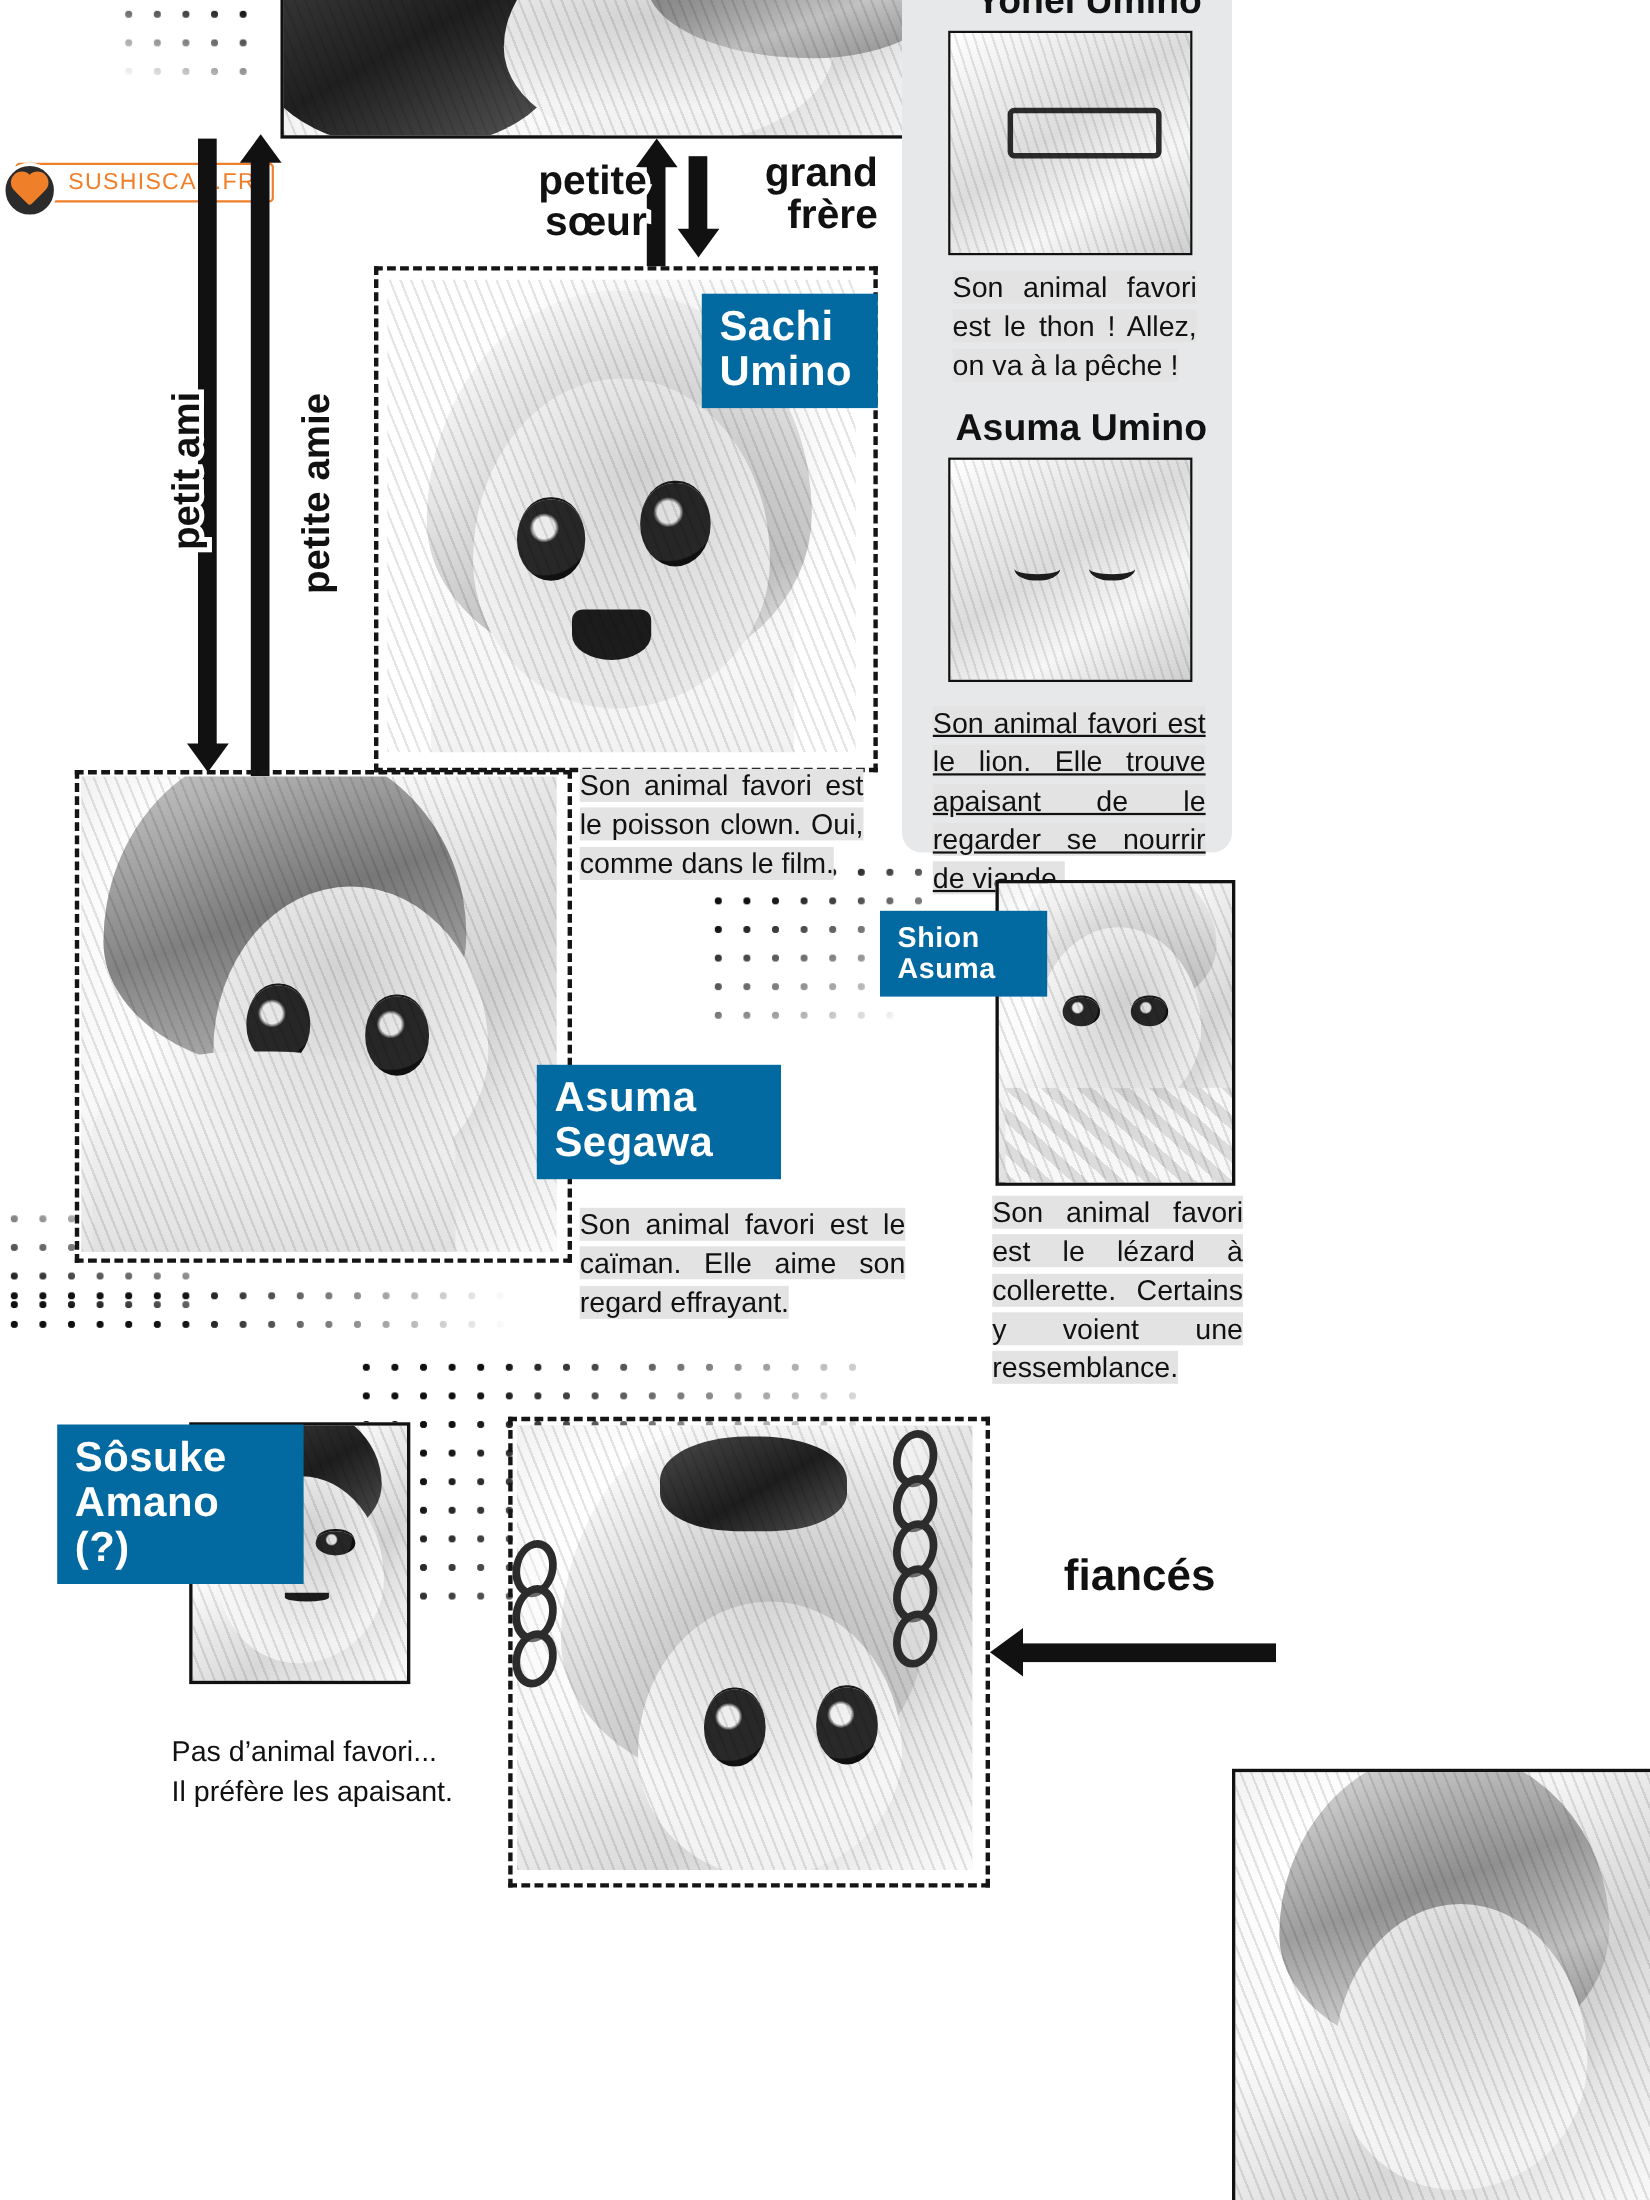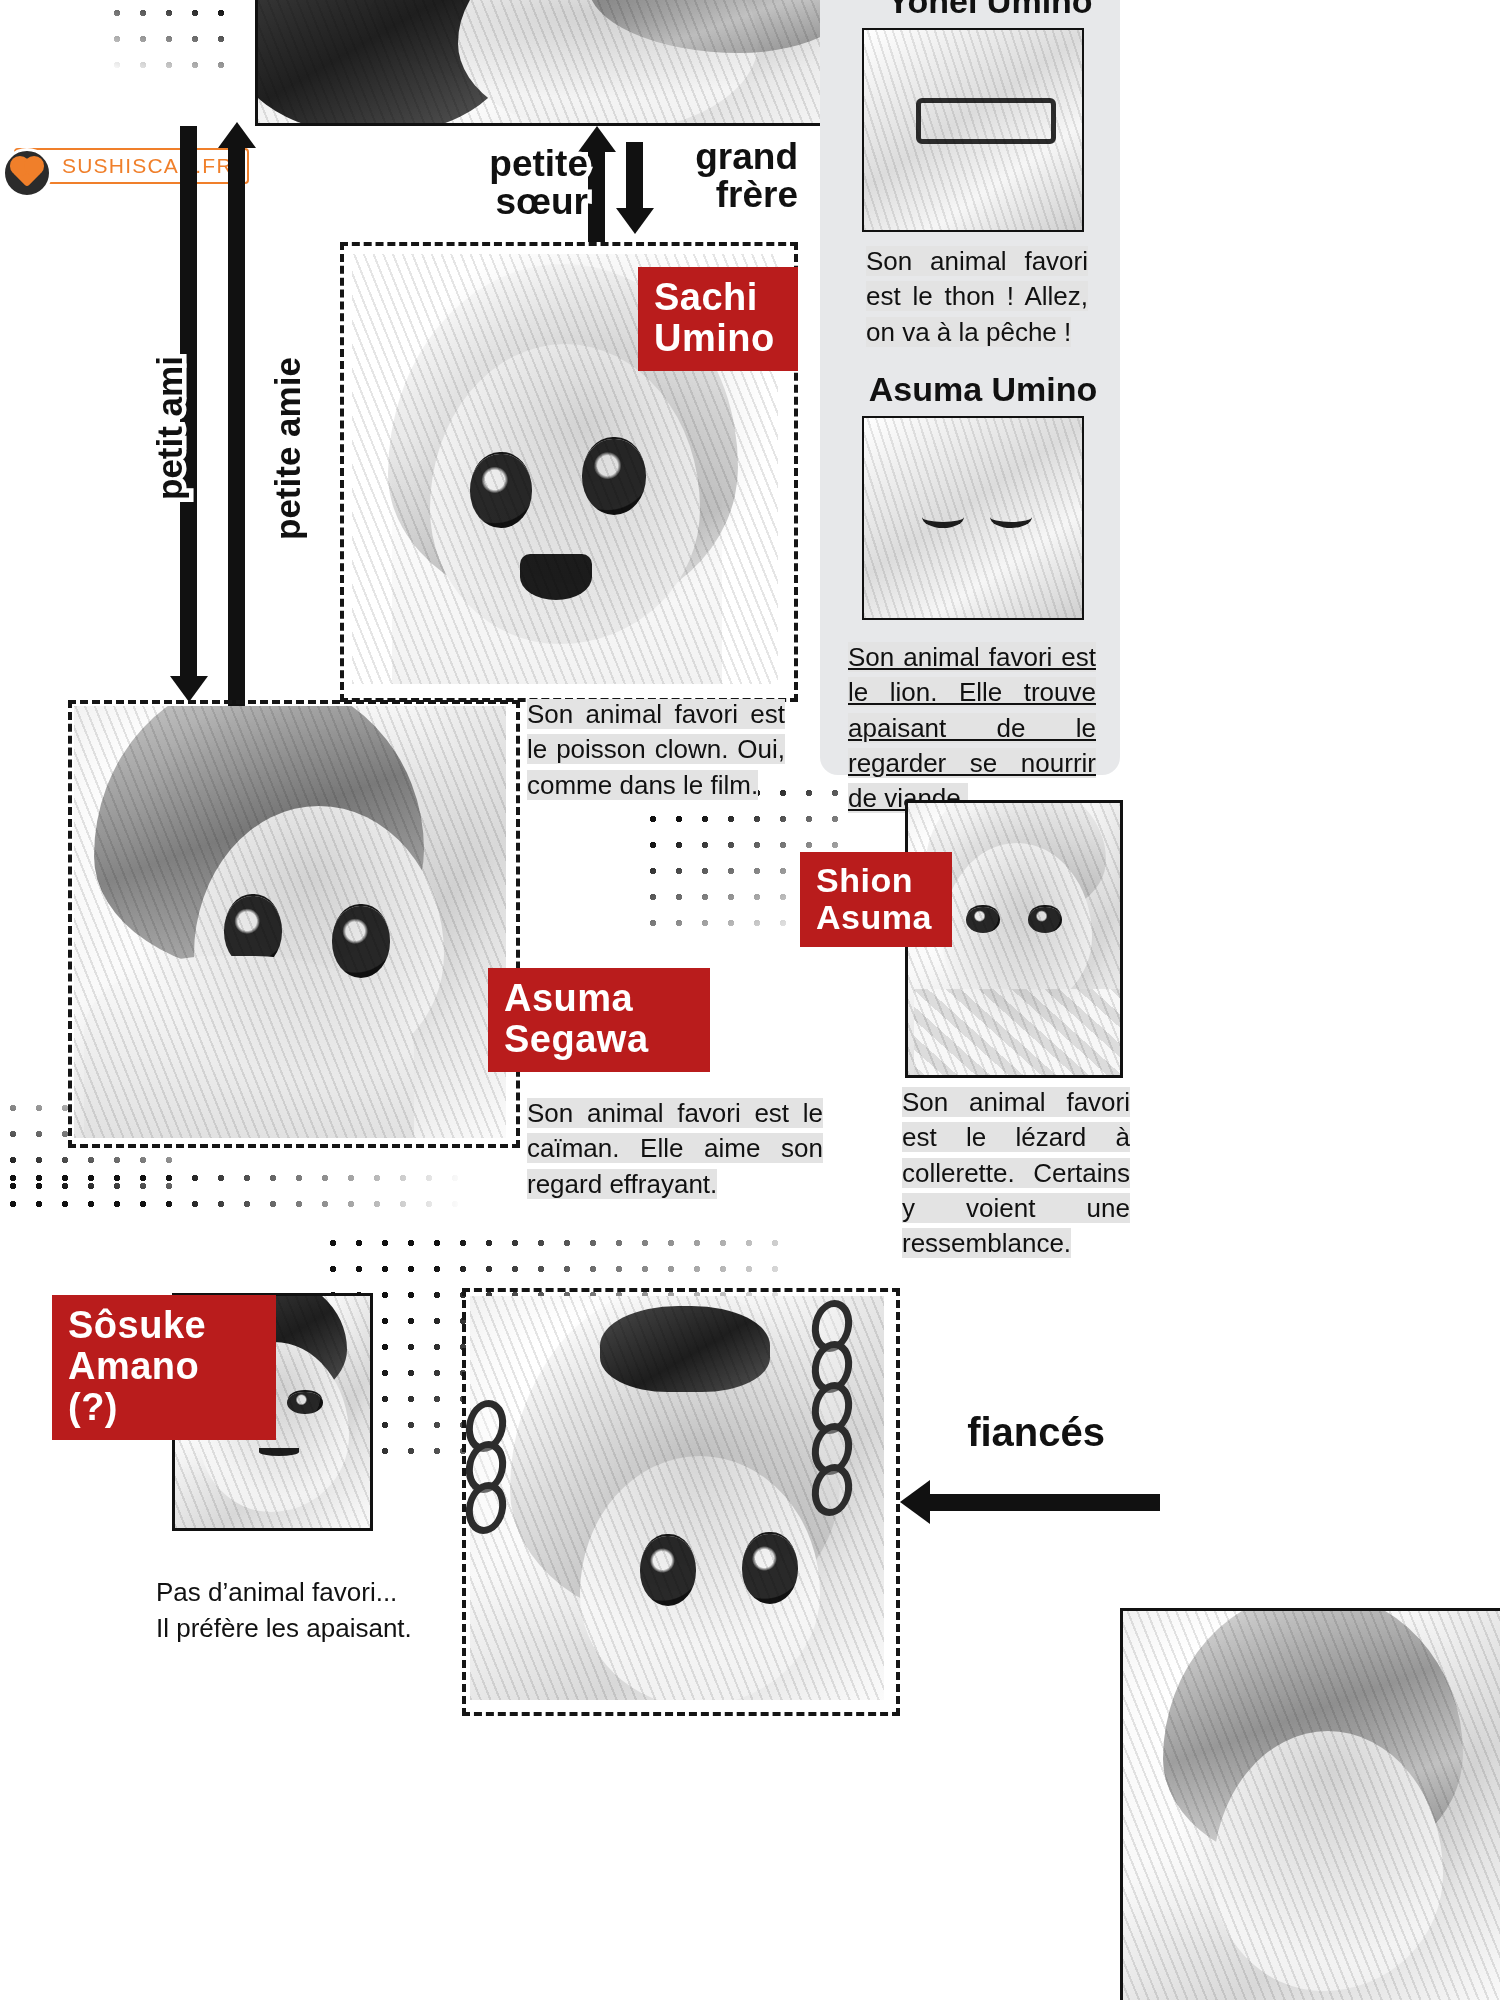--- a/index.html
+++ b/index.html
@@ -40,25 +40,25 @@
   .panel .dark{
     position:absolute;border-radius:50% 50% 45% 45%/58% 58% 42% 42%;
     background:linear-gradient(150deg,#4b4b4b,#1f1f1f 55%,#5a5a5a);
   }
 
   
   .dashframe{position:absolute;border:4px dashed #151515;background:transparent;}
 
   
   .nameplate{
-    position:absolute;background:#b91c1c;color:#fff;font-weight:700;
+    position:absolute;background:#0369a1;color:#fff;font-weight:700;
     letter-spacing:.5px;line-height:1.08;padding:10px 16px 12px 16px;
     font-size:38px;white-space:pre-line;
   }
-  .nameplate.small{font-size:34px;margin-top:24px;}
+  .nameplate.small{font-size:26px;}
 
   
   .sidecard{
     position:absolute;background:#e7e8ea;border-radius:18px;
   }
   .sidename{
     position:absolute;font-weight:700;font-size:34px;color:#111;
   }
   .thumb{
     position:absolute;border:2px solid #111;overflow:hidden;background:#f0f0f0;

